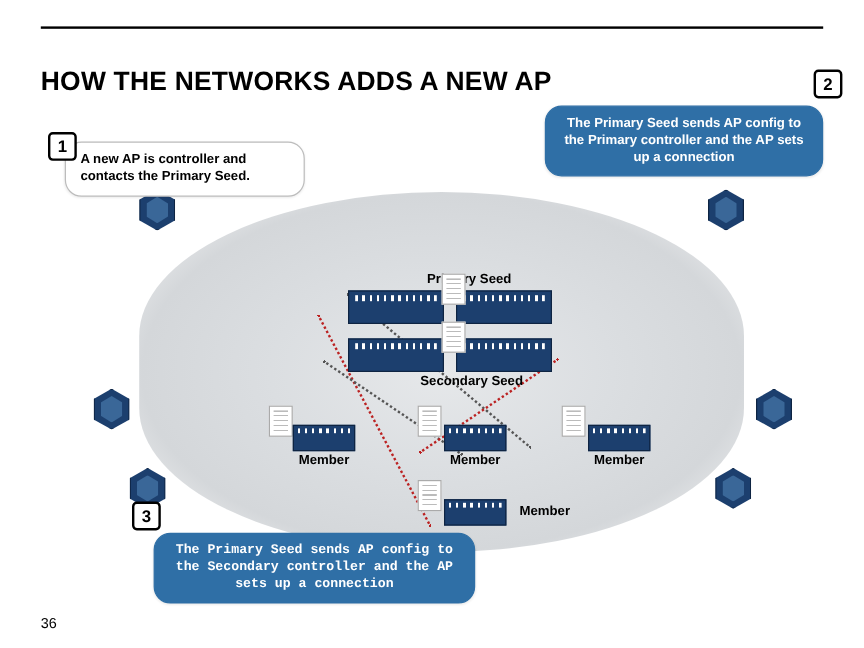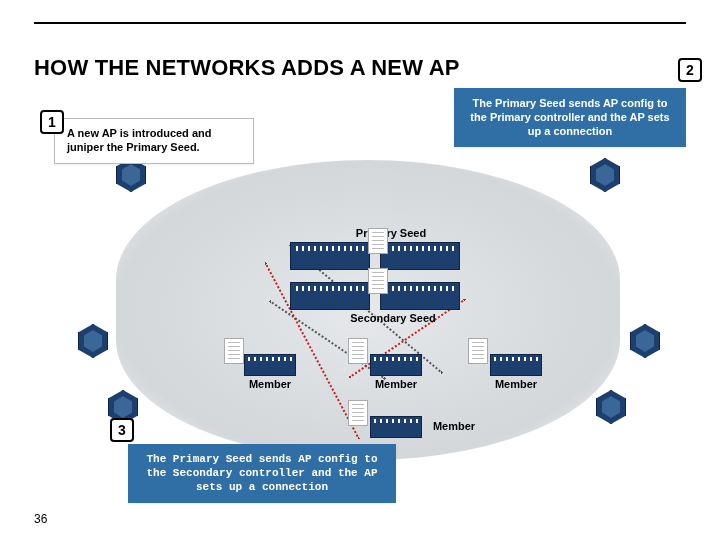--- a/index.html
+++ b/index.html
@@ -29,21 +29,21 @@
     position: absolute;
     top: 160px; left: 116px;
     width: 504px; height: 300px;
     background: radial-gradient(ellipse at center, #e6e8ea 0%, #dbdee1 40%, #d4d7da 70%, #fff 100%);
     border-radius: 50% / 40%;
   }
   .callout {
     position: absolute;
     background: #fff;
     border: 1px solid #bcbcbc;
-    border-radius: 0;
+    border-radius: 14px;
     padding: 8px 12px;
     font-size: 11px;
     font-weight: bold;
     line-height: 1.25;
     color: #000;
     box-shadow: 0 1px 2px rgba(0,0,0,0.08);
   }
   .callout.blue {
     background: #2f6fa6;
     color: #fff;
@@ -239,21 +239,21 @@
 
 <div class="config-paper" style="top:338px; left:468px;"></div>
 <div class="controller small" style="top:354px; left:490px;"></div>
 <div class="node-label" style="top:378px; left:476px;">Member</div>
 
 <div class="config-paper" style="top:400px; left:348px;"></div>
 <div class="controller small" style="top:416px; left:370px;"></div>
 <div class="node-label" style="top:420px; left:414px;">Member</div>
 
 <div id="badge1" class="num-badge">1</div>
-<div id="callout1" class="callout">A new AP is introduced and juniper the Primary Seed.</div>
+<div id="callout1" class="callout">A new AP is controller and contacts the Primary Seed.</div>
 
 <div id="badge2" class="num-badge">2</div>
 <div id="callout2" class="callout blue">The Primary Seed sends AP config to the Primary controller and the AP sets up a connection</div>
 
 <div id="badge3" class="num-badge">3</div>
 <div id="callout3" class="callout blue">The Primary Seed sends AP config to the Secondary controller and the AP sets up a connection</div>
 
 <div class="footer">
   <div class="slide-num">36</div>
 </div>

